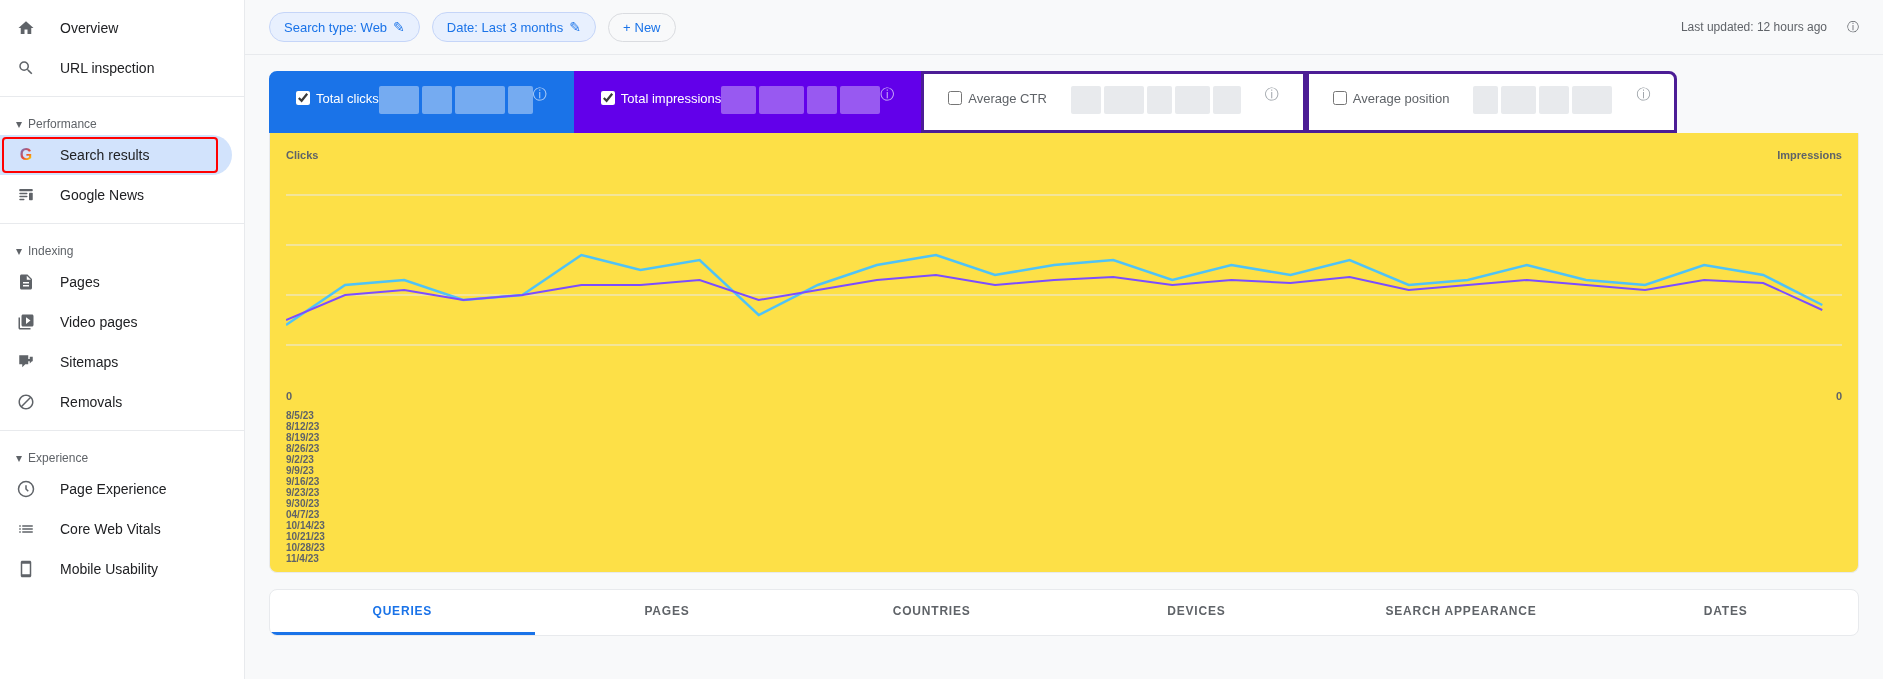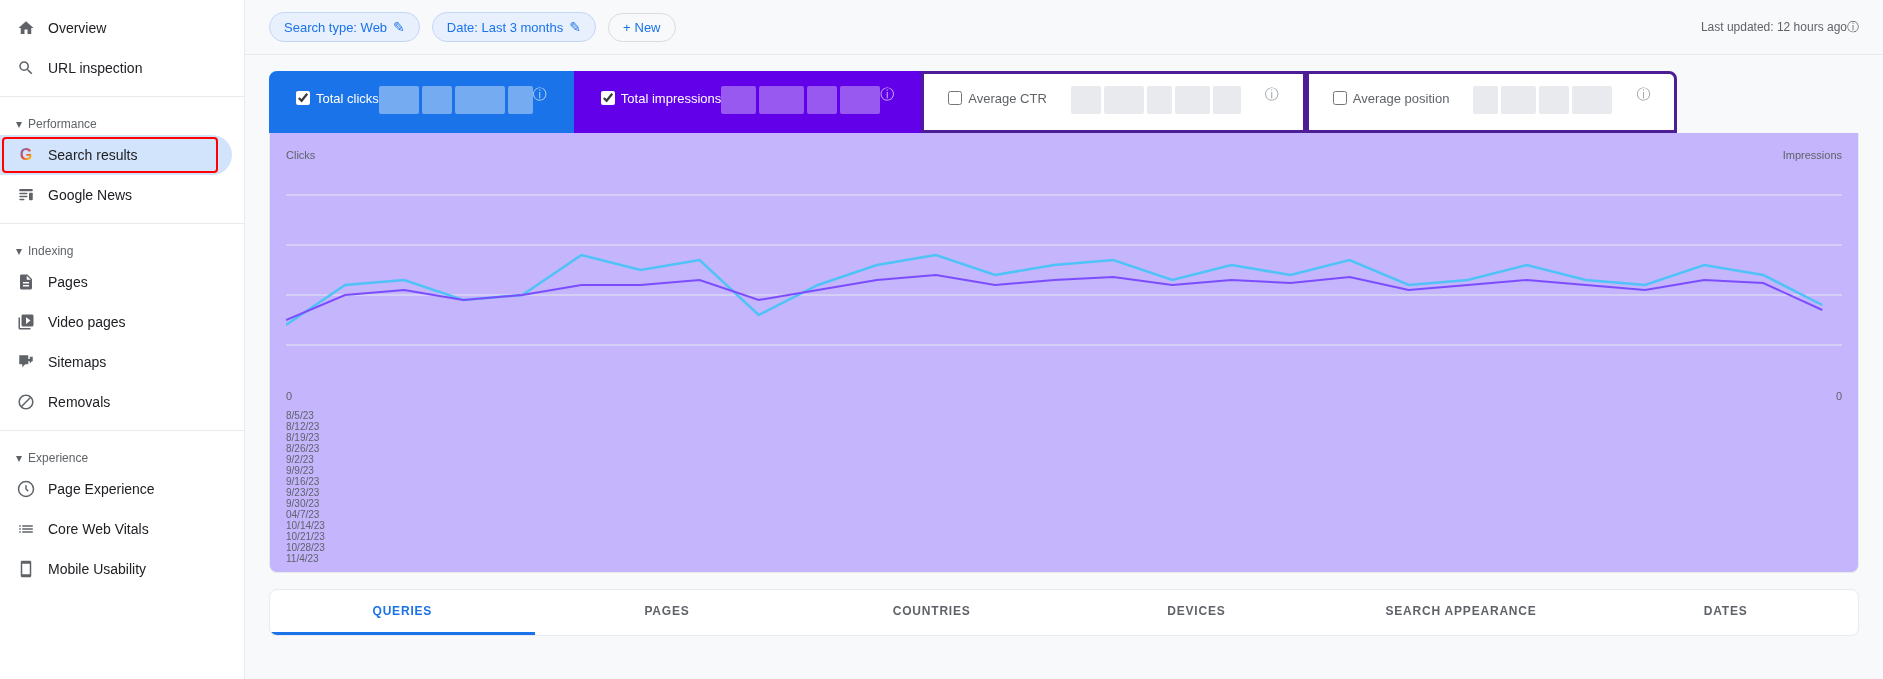--- a/index.html
+++ b/index.html
@@ -15,21 +15,21 @@
       overflow-y: auto;
       padding: 8px 0;
     }
     .sidebar-item {
       display: flex;
       align-items: center;
       padding: 10px 16px;
       cursor: pointer;
       border-radius: 0 24px 24px 0;
       margin-right: 12px;
-      gap: 12px;
+      gap: 24px;
       font-size: 14px;
       color: #202124;
     }
     .sidebar-item.active { background: #d2e3fc; font-weight: 500; }
     .sidebar-item .icon { width: 20px; height: 20px; display: flex; align-items: center; justify-content: center; flex-shrink: 0; }
     .sidebar-section-header {
       padding: 12px 16px 4px 16px;
       font-size: 12px;
       color: #5f6368;
       font-weight: 500;
@@ -93,21 +93,21 @@
       font-weight: 500;
       cursor: pointer;
       border: 1px solid #dadce0;
     }
     .last-updated {
       margin-left: auto;
       font-size: 12px;
       color: #5f6368;
       display: flex;
       align-items: center;
-      gap: 0;
+      gap: 20px;
     }
 
     
     #content {
       flex: 1;
       overflow-y: auto;
       padding: 16px 24px;
     }
 
     
@@ -161,26 +161,27 @@
     .info-icon { font-size: 14px; color: rgba(255,255,255,0.7); cursor: pointer; }
     .info-icon-gray { font-size: 14px; color: #9aa0a6; cursor: pointer; }
 
     .metric-card.inactive {
       background: #fff;
       gap: 24px;
     }
 
     
     .chart-container {
-      background: #c4b5fd;
+      background: #fde047;
       border: 1px solid #e8eaed;
       border-top: none;
       border-radius: 0 0 8px 8px;
       padding: 16px 16px 8px 16px;
       position: relative;
+      font-weight: bold;
     }
     .chart-svg-container { position: relative; width: 100%; }
 
     
     .tabs-bar {
       display: flex;
       background: #fff;
       border: 1px solid #e8eaed;
       border-radius: 8px;
       margin-top: 16px;

